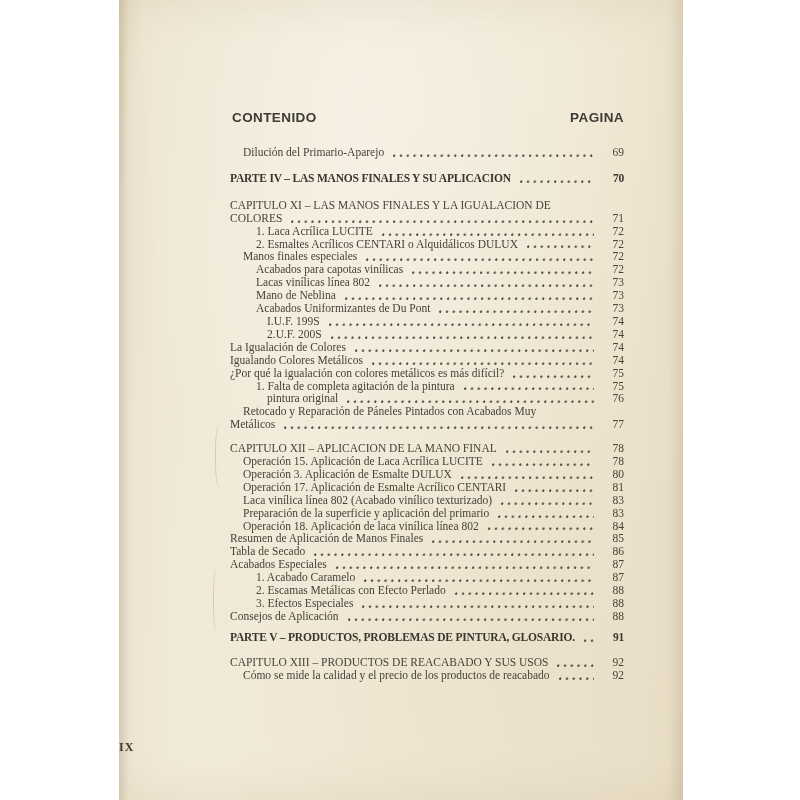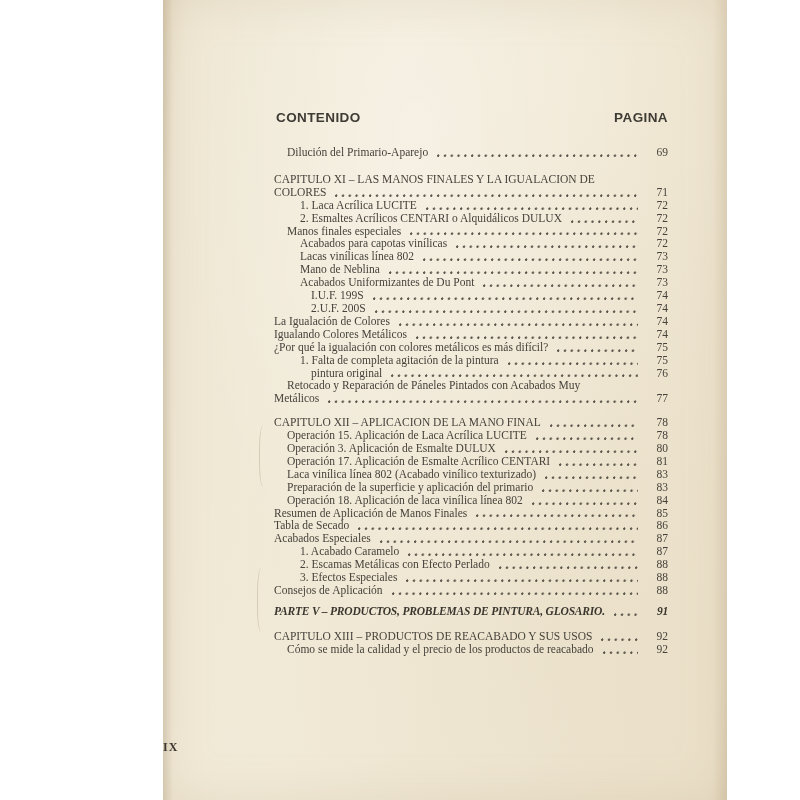--- a/index.html
+++ b/index.html
@@ -12,21 +12,20 @@
   }
   .page{
     position:absolute;
     left:119px;top:0;
     width:564px;height:800px;
     background:
       radial-gradient(ellipse at 45% 18%, rgba(255,255,255,0.30), rgba(255,255,255,0) 55%),
       radial-gradient(ellipse at 70% 80%, rgba(221,206,175,0.25), rgba(221,206,175,0) 60%),
       linear-gradient(97deg,#e7ddc7 0%,#efe7d4 4%,#f2ebd9 32%,#f1e9d6 68%,#ece2cc 97%,#e5dac2 100%);
     box-shadow: inset 0 0 46px rgba(186,165,128,0.22);
-    margin-left: 44px;
   }
   .page::before{
     content:'';position:absolute;left:0;top:0;bottom:0;width:10px;
     background:linear-gradient(90deg, rgba(158,138,106,0.28), rgba(158,138,106,0));
   }
   .page::after{
     content:'';position:absolute;right:0;top:0;bottom:0;width:14px;
     background:linear-gradient(270deg, rgba(168,148,114,0.20), rgba(168,148,114,0));
   }
   .scan-mark{
@@ -75,20 +74,25 @@
     <div class="header">
       <span class="h-left">CONTENIDO</span>
       <span class="h-right">PAGINA</span>
     </div>
     <div class="toc">
         <div class="row lv1">
           <span class="t">Dilución del Primario-Aparejo</span>
           <span class="dots"></span>
           <span class="num">69</span>
         </div>
+        <div class="row lv0 bold" style="margin-top: 13px;">
+          <span class="t">PARTE IV – LAS MANOS FINALES Y SU APLICACION</span>
+          <span class="dots"></span>
+          <span class="num">70</span>
+        </div>
         <div class="row lv0" style="margin-top: 14px;">
           <span class="t">CAPITULO XI – LAS MANOS FINALES Y LA IGUALACION  DE</span>
         </div>
         <div class="row lv0">
           <span class="t">COLORES</span>
           <span class="dots"></span>
           <span class="num">71</span>
         </div>
         <div class="row lv2">
           <span class="t">1. Laca Acrílica LUCITE</span>
@@ -231,21 +235,21 @@
         <div class="row lv2">
           <span class="t">3. Efectos Especiales</span>
           <span class="dots"></span>
           <span class="num">88</span>
         </div>
         <div class="row lv0">
           <span class="t">Consejos de Aplicación</span>
           <span class="dots"></span>
           <span class="num">88</span>
         </div>
-        <div class="row lv0 bold" style="margin-top: 8px; font-style: italic;">
+        <div class="row lv0 bold" style="margin-top: 8px;">
           <span class="t">PARTE V – PRODUCTOS, PROBLEMAS DE PINTURA, GLOSARIO.</span>
           <span class="dots"></span>
           <span class="num">91</span>
         </div>
         <div class="row lv0" style="margin-top: 12px;">
           <span class="t">CAPITULO XIII – PRODUCTOS DE REACABADO Y SUS USOS</span>
           <span class="dots"></span>
           <span class="num">92</span>
         </div>
         <div class="row lv1">

